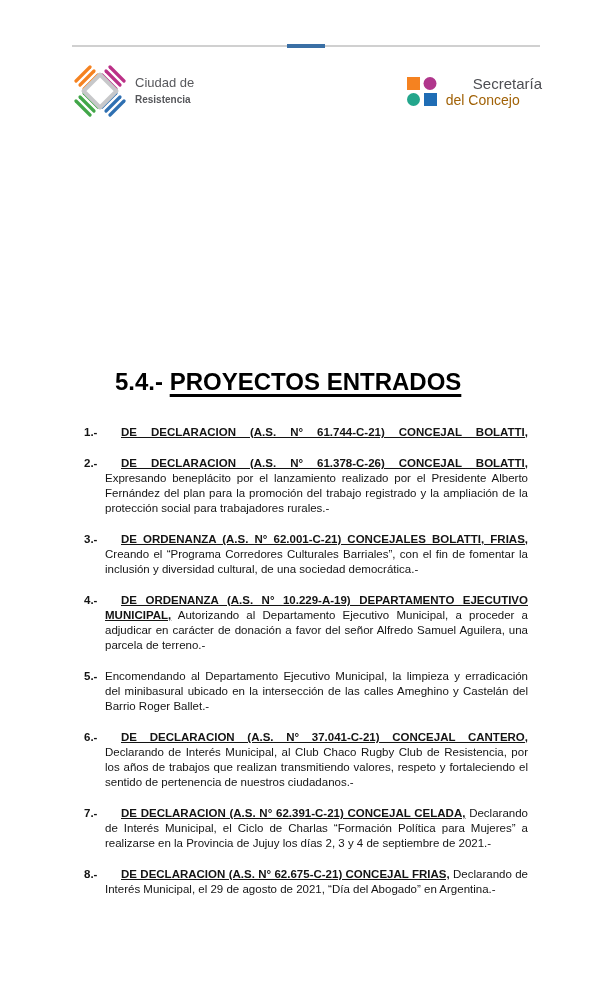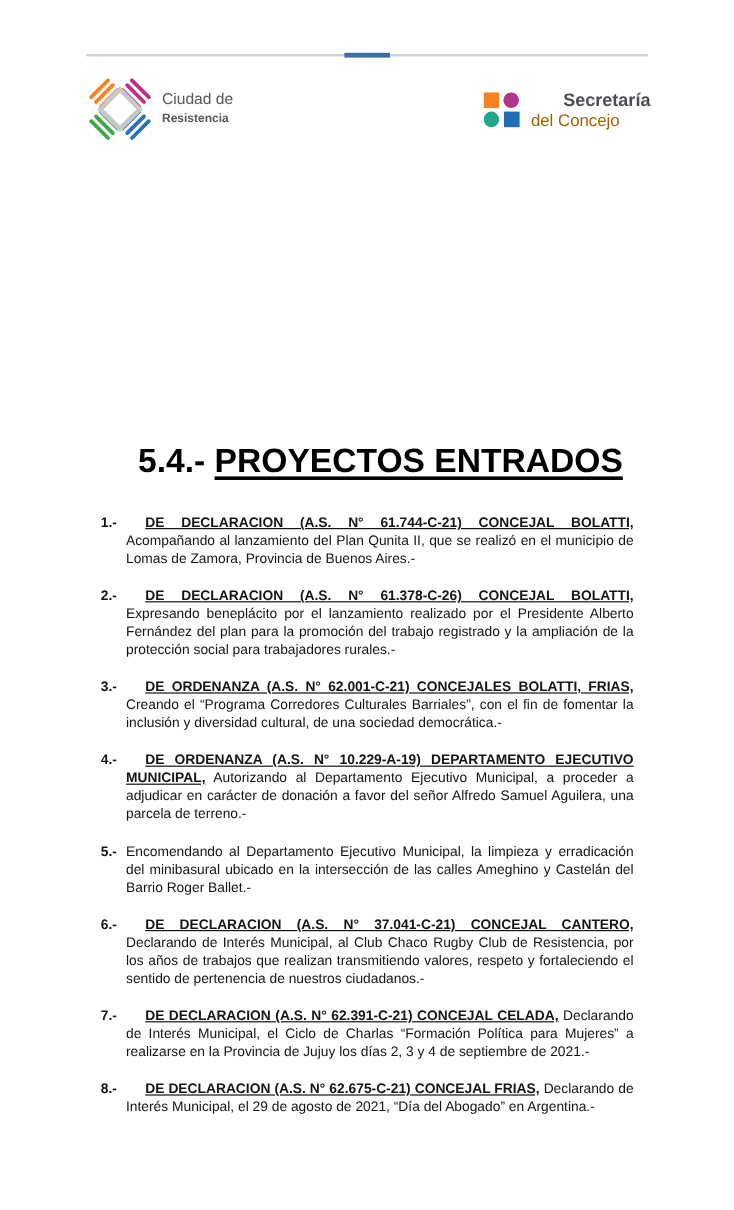--- a/index.html
+++ b/index.html
@@ -25,27 +25,27 @@
   
   .logos {
     display: flex; justify-content: space-between; align-items: center;
     margin: 17px 70px 0 74px;
   }
   .logo { display: flex; align-items: center; }
   .logo-left .logo-icon { width: 52px; height: 52px; margin-right: 9px; }
   .logo-left-line1 { font-size: 13px; color: #57585c; line-height: 16px; }
   .logo-left-line2 { font-size: 10px; font-weight: bold; color: #57585c; line-height: 17px; }
   .logo-right .logo-icon { width: 31px; height: 31px; margin-right: 8px; }
-  .logo-right-line1 { font-size: 15px; font-weight: bold; color: #4d4e53; line-height: 17px; margin-left: 27px; }
+  .logo-right-line1 { font-size: 15px; font-weight: normal; color: #4d4e53; line-height: 17px; margin-left: 27px; }
   .logo-right-line2 { font-size: 14px; color: #a16207; line-height: 16px; }
 
   
   .section-title {
     margin: 251px 0 0 115px;
-    font-size: 28px;
+    font-size: 24px;
     font-weight: bold;
     color: #000;
     white-space: nowrap;
   }
   .section-title .u {
     text-decoration: underline;
     text-decoration-thickness: 2.5px;
     text-underline-offset: 4px;
   }
 
@@ -122,21 +122,20 @@
   </div>
 
   <h1 class="section-title"><span>5.4.-</span> <span class="u">PROYECTOS ENTRADOS</span></h1>
 
   <div class="list">
 
     <div class="item">
       <span class="item-num">1.-</span>
       <p class="item-text">
         <span class="heading block">DE DECLARACION (A.S. N° 61.744-C-21) CONCEJAL BOLATTI,</span>
-        <span>Acompañando al lanzamiento del Plan Qunita II, que se realizó en el municipio de Lomas de Zamora, Provincia de Buenos Aires.-</span>
       </p>
     </div>
 
     <div class="item">
       <span class="item-num">2.-</span>
       <p class="item-text">
         <span class="heading block">DE DECLARACION (A.S. N° 61.378-C-26) CONCEJAL BOLATTI,</span>
         <span>Expresando beneplácito por el lanzamiento realizado por el Presidente Alberto Fernández del plan para la promoción del trabajo registrado y la ampliación de la protección social para trabajadores rurales.-</span>
       </p>
     </div>

